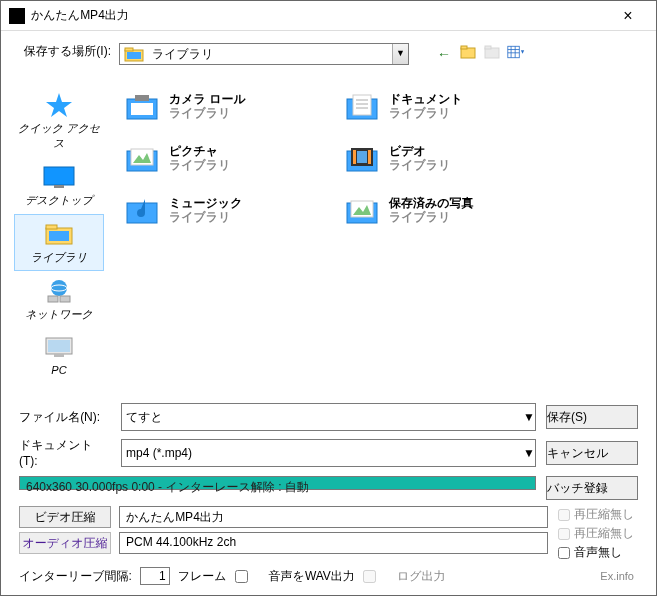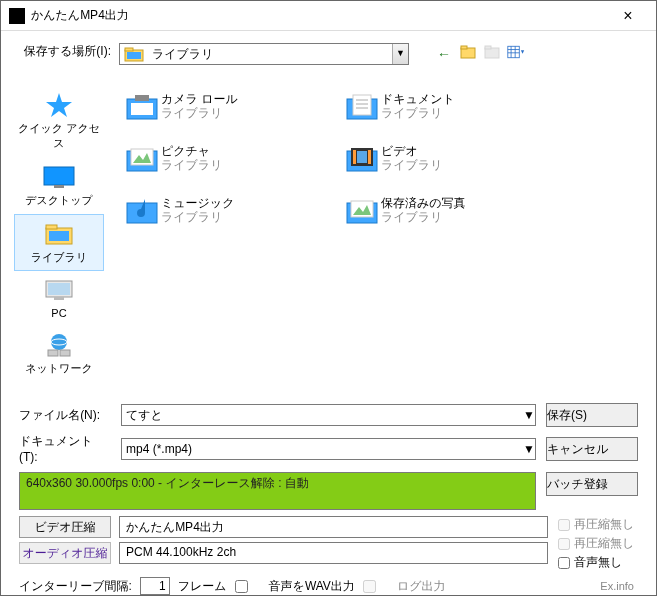--- a/index.html
+++ b/index.html
@@ -15,36 +15,36 @@
 .combo .cicon { width: 20px; height: 16px; margin: 0 4px; position: relative; }
 .combo .ctext { flex: 1; padding: 0 4px; }
 .combo .cbtn { width: 16px; height: 20px; background: linear-gradient(#f5f5f5,#ddd); border-left: 1px solid #aaa; text-align: center; line-height: 18px; font-size: 9px; }
 .navicons { display: flex; gap: 6px; margin-left: 18px; align-items: center; }
 .navicons span { width: 18px; height: 18px; display: inline-flex; align-items: center; justify-content: center; font-size: 14px; }
 .mainarea { display: flex; padding: 4px 18px 0 8px; }
 .places { width: 100px; display: flex; flex-direction: column; align-items: center; padding-top: 8px; }
 .place { width: 90px; display: flex; flex-direction: column; align-items: center; padding: 6px 0; cursor: default; }
 .place.sel { background: #e5f3ff; border: 1px solid #99d1ff; padding: 5px 0; }
 .place .picon { width: 36px; height: 28px; display: flex; align-items: center; justify-content: center; }
-.place .ptext { margin-top: 2px; text-align: center; font-size: 11px; }
+.place .ptext { margin-top: 2px; text-align: center; font-size: 11px; font-style: italic; }
 .filegrid { flex: 1; height: 320px; border: none; padding: 4px 0 0 16px; display: grid; grid-template-columns: repeat(2, 220px); grid-auto-rows: 50px; gap: 2px 0; align-content: start; }
-.fitem { display: flex; align-items: center; gap: 2px; }
+.fitem { display: flex; align-items: center; gap: 10px; font-weight: bold; }
 .fitem .ficon { width: 34px; height: 34px; display: flex; align-items: center; justify-content: center; }
 .fitem .ftxt { line-height: 14px; }
 .fitem .fsub { color: #888; }
 .bottom { padding: 6px 18px 8px 18px; }
 .row { display: flex; align-items: center; gap: 10px; margin-bottom: 6px; }
 .row .rlabel { width: 92px; text-align: left; }
-.input { border: 1px solid #7a7a7a; height: 22px; background: #fff; padding: 2px 4px; }
+.input { border: 1px solid #7a7a7a; height: 28px; background: #fff; padding: 2px 4px; }
 .input.wide { flex: 1; }
 .input.wide.comboish { display: flex; align-items: center; }
 .input.wide.comboish .cbtn { margin-right: -4px; }
 .btn { width: 92px; height: 24px; border: 1px solid #7a7a7a; background: #efefef; text-align: left; line-height: 22px; cursor: default; }
 .statusline { display: flex; gap: 10px; margin: 8px 0 6px 0; }
-.statusline .status { flex: 1; border: 1px solid #7a7a7a; height: 38px; padding: 2px 6px; background: #84cc16; color: #222; }
+.statusline .status { flex: 1; border: 1px solid #7a7a7a; height: 14px; padding: 2px 6px; background: #14b8a6; color: #222; }
 .codecrows { display: flex; gap: 10px; }
 .codecleft { flex: 1; display: flex; flex-direction: column; gap: 4px; }
 .codecrow { display: flex; gap: 8px; }
 .codecrow .cbtn2 { width: 92px; height: 22px; border: 1px solid #999; background: #efefef; text-align: center; line-height: 20px; }
 .codecrow .cbtn2.dis { color: #4c1d95; border-color: #bbb; }
 .codecrow .cval { flex: 1; border: 1px solid #7a7a7a; height: 22px; padding: 2px 6px; }
 .codecright { width: 80px; display: flex; flex-direction: column; gap: 2px; justify-content: space-around; }
 .chk { display: flex; align-items: center; gap: 4px; color: #888; font-size: 11px; }
 .chk input { width: 12px; height: 12px; }
 .footer { display: flex; align-items: center; gap: 8px; margin-top: 6px; }
@@ -128,38 +128,38 @@
           <svg width="30" height="24" viewBox="0 0 30 24">
             <rect x="2" y="6" width="26" height="16" fill="#ffd869" stroke="#c9a227"></rect>
             <rect x="2" y="3" width="11" height="4" fill="#ffd869" stroke="#c9a227"></rect>
             <rect x="5" y="9" width="20" height="10" fill="#40a7ff"></rect>
           </svg>
         </div>
       <div class="ptext">ライブラリ</div>
     </div>
     <div class="place">
       <div class="picon">
-          <svg width="34" height="24" viewBox="0 0 34 24">
-            <rect x="4" y="2" width="26" height="16" fill="#e8e8e8" stroke="#999"></rect>
-            <rect x="6" y="4" width="22" height="12" fill="#b8d8f0"></rect>
-            <rect x="12" y="18" width="10" height="3" fill="#bbb"></rect>
-          </svg>
-        </div>
-      <div class="ptext">PC</div>
-    </div>
-    <div class="place">
-      <div class="picon">
           <svg width="30" height="26" viewBox="0 0 30 26">
             <circle cx="15" cy="10" r="8" fill="#3aa0e8"></circle>
             <ellipse cx="15" cy="10" rx="8" ry="3" fill="none" stroke="#fff" stroke-width="1"></ellipse>
             <rect x="4" y="18" width="10" height="6" fill="#ccc" stroke="#999"></rect>
             <rect x="16" y="18" width="10" height="6" fill="#ccc" stroke="#999"></rect>
           </svg>
         </div>
       <div class="ptext">ネットワーク</div>
+    </div>
+    <div class="place">
+      <div class="picon">
+          <svg width="34" height="24" viewBox="0 0 34 24">
+            <rect x="4" y="2" width="26" height="16" fill="#e8e8e8" stroke="#999"></rect>
+            <rect x="6" y="4" width="22" height="12" fill="#b8d8f0"></rect>
+            <rect x="12" y="18" width="10" height="3" fill="#bbb"></rect>
+          </svg>
+        </div>
+      <div class="ptext">PC</div>
     </div>
   </div>
 
   <div class="filegrid">
     <div class="fitem">
       <div class="ficon">
           <svg width="34" height="30" viewBox="0 0 34 30">
             <rect x="2" y="8" width="30" height="20" fill="#40a7ff" stroke="#1a7acc"></rect>
             <rect x="6" y="12" width="22" height="12" fill="#fff"></rect>
             <rect x="10" y="4" width="14" height="6" fill="#888"></rect>

